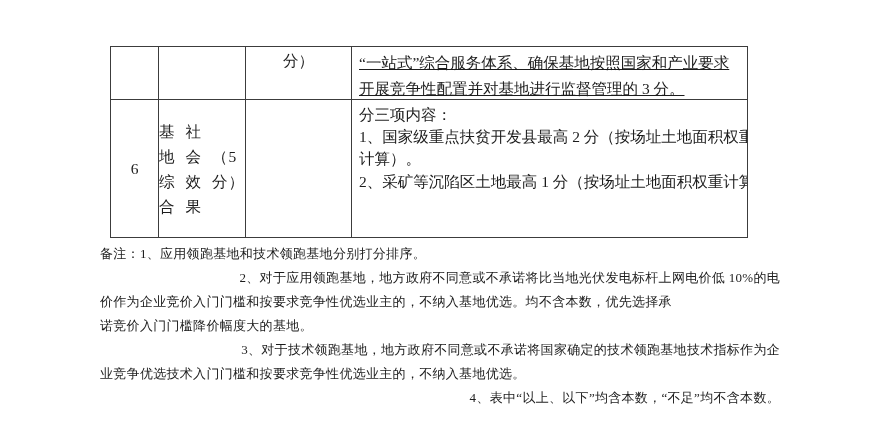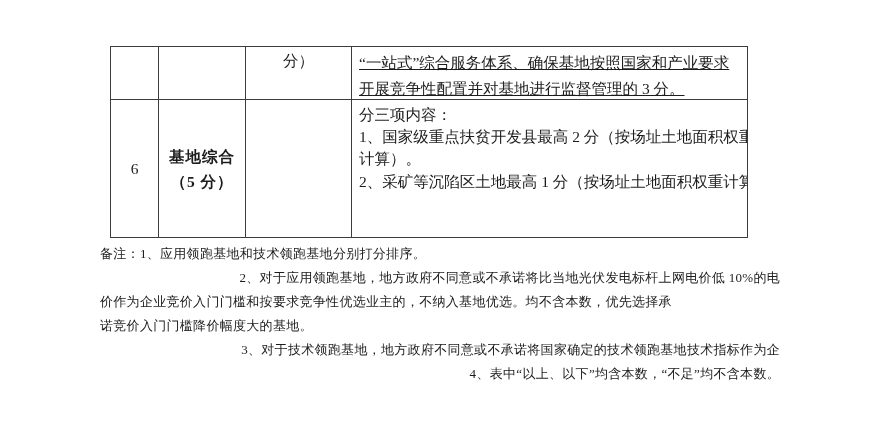--- a/index.html
+++ b/index.html
@@ -20,21 +20,21 @@
     width: 636px;
     border: 1px solid #3c3c3c;
     font-size: 15.5px;
   }
   .tr { display: flex; }
   .tr.r1 { height: 52px; border-bottom: 1px solid #3c3c3c; }
   .tr.r2 { height: 137px; }
   .td { box-sizing: border-box; overflow: hidden; }
   .td + .td { border-left: 1px solid #3c3c3c; }
   .c1 { width: 47px; display: flex; align-items: center; justify-content: center; }
-  .c2 { width: 87px; display: flex; flex-direction: column; align-items: center; justify-content: center; line-height: 25px; letter-spacing: 1px; font-weight: bold; }
+  .c2 { width: 87px; display: flex; flex-direction: row; align-items: center; justify-content: center; line-height: 25px; letter-spacing: 1px; }
   .c3 { width: 106px; text-align: center; padding-top: 4px; }
   .c4 { flex: 1; padding: 3px 4px 0 7px; }
   .r1 .c4 .ln { line-height: 26px; white-space: nowrap; text-decoration: underline; }
   .r2 .c4 { padding-top: 4px; }
   .r2 .c4 .ln { line-height: 22.2px; white-space: nowrap; }
   
   .notes {
     position: absolute;
     left: 100px;
     top: 242px;
@@ -62,35 +62,37 @@
         <div class="ln">开展竞争性配置并对基地进行监督管理的 3 分。</div>
       </div>
     </div>
 
     <div class="tr r2">
       <div class="td c1">
         <span>6</span>
       </div>
       <div class="td c2">
         <div>基地综合</div>
+        <div>社会效果</div>
         <div>（5 分）</div>
       </div>
       <div class="td c3"></div>
       <div class="td c4">
         <div class="ln">分三项内容：</div>
         <div class="ln">1、国家级重点扶贫开发县最高 2 分（按场址土地面积权重</div>
         <div class="ln">计算）。</div>
         <div class="ln">2、采矿等沉陷区土地最高 1 分（按场址土地面积权重计算）；</div>
       </div>
     </div>
 
   </div>
 
   <div class="notes">
     <div class="nline">备注：1、应用领跑基地和技术领跑基地分别打分排序。</div>
     <div class="nline indent">2、对于应用领跑基地，地方政府不同意或不承诺将比当地光伏发电标杆上网电价低 10%的电</div>
     <div class="nline">价作为企业竞价入门门槛和按要求竞争性优选业主的，不纳入基地优选。均不含本数，优先选择承</div>
     <div class="nline">诺竞价入门门槛降价幅度大的基地。</div>
     <div class="nline indent">3、对于技术领跑基地，地方政府不同意或不承诺将国家确定的技术领跑基地技术指标作为企</div>
+    <div class="nline">业竞争优选技术入门门槛和按要求竞争性优选业主的，不纳入基地优选。</div>
     <div class="nline indent">4、表中“以上、以下”均含本数，“不足”均不含本数。</div>
   </div>
 
 </div>
 
 </body></html>

